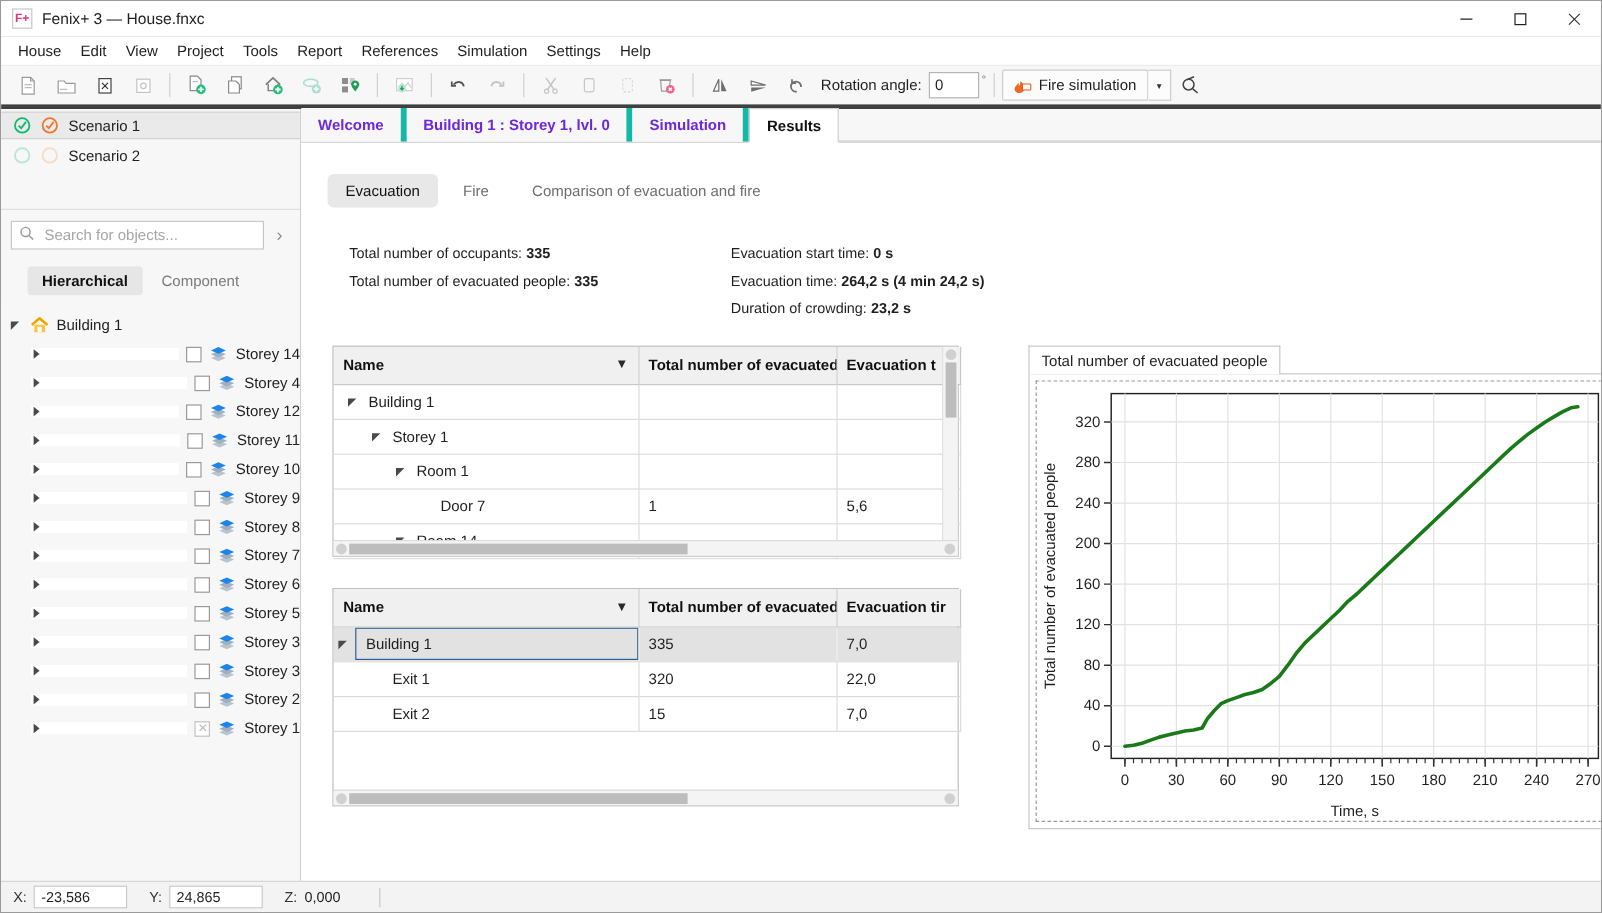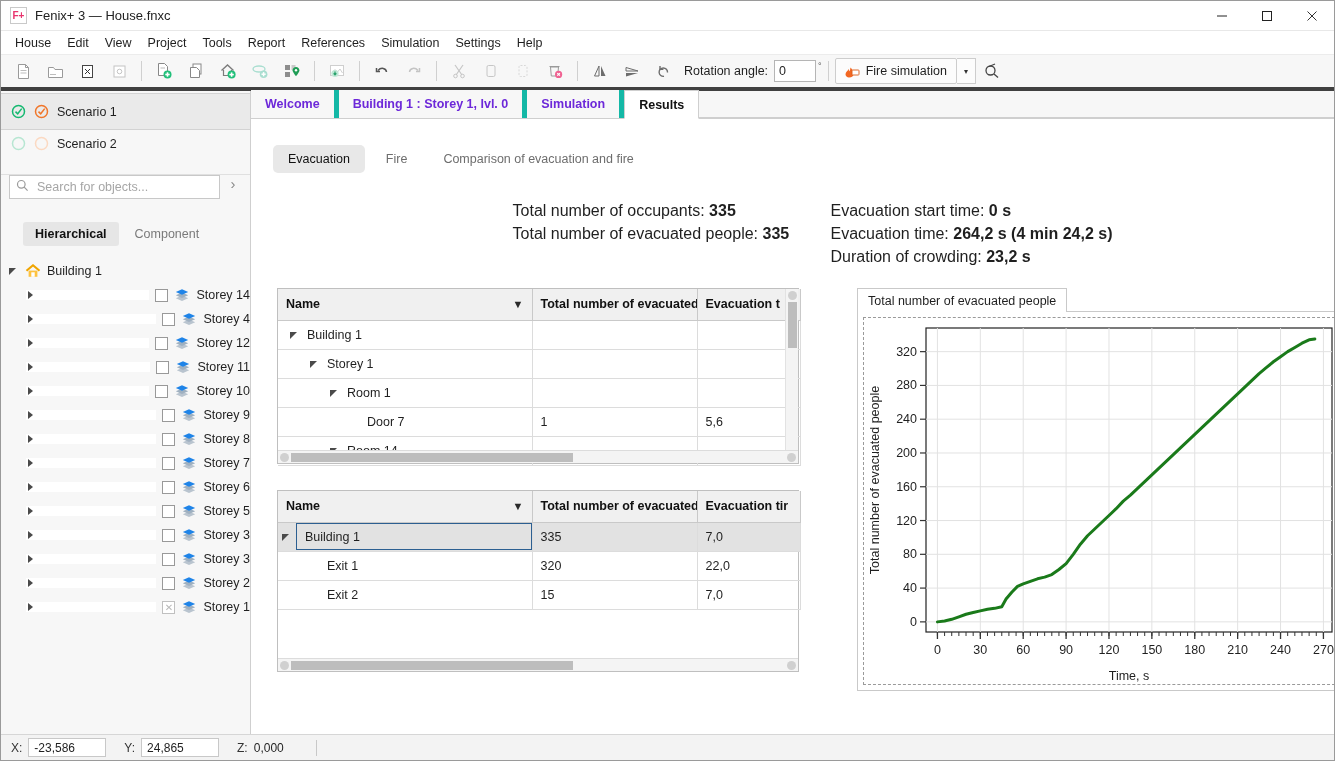--- a/index.html
+++ b/index.html
@@ -100,26 +100,26 @@
   .scenarios {
     height:84px; min-height:84px; padding-top:2px;
     background:#f7f7f7; border-bottom:1px solid #e0e0e0;
   }
   .scenario-row {
     display:flex; align-items:center; gap:8px;
     height:27px; padding-left:10px; font-size:12.5px;
   }
   .scenario-row.selected {
     background:#eaeaea; border:1px solid #d3d3d3; border-left:none; border-right:none;
-    height:37px;
+    height:23px;
   }
   .ring { width:15px; height:15px; border-radius:50%; position:relative; }
   .ring svg { position:absolute; left:0; top:0; }
 
-  .searchbar { height:42px; display:flex; padding:0 8px; gap:4px; }
+  .searchbar { height:42px; display:flex; align-items:center; padding:0 8px; gap:4px; }
   .search-wrap {
     flex:1; height:24px; border:1px solid #c8c8c8; background:#fff;
     display:flex; align-items:center; padding:0 6px; gap:6px;
   }
   .search-input {
     border:none; outline:none; flex:1; font-size:12.5px;
     font-family:"Liberation Sans", sans-serif; color:#1f1f1f; background:transparent;
   }
   .search-input::placeholder { color:#a6a6a6; }
   .search-go { width:18px; text-align:center; color:#8a8a8a; font-size:15px; }
@@ -172,21 +172,21 @@
     border-bottom:1px solid #ffffff; margin-bottom:-1px; height:29px;
   }
   .tabstrip-filler { flex:1; border-bottom:1px solid #cfcfcf; height:28px;}
 
   .content { flex:1; padding:0; position:relative; overflow:hidden; }
 
   .subtabs { display:flex; align-items:center; gap:6px; padding:26px 0 0 22px; }
   .subtab { padding:7px 15px; font-size:12.5px; color:#6d6d6d; border-radius:5px; }
   .subtab.active { background:#e8e8e8; color:#111; }
 
-  .summary { display:flex; padding:30px 0 0 0; font-size:16px;justify-content:center; }
+  .summary { display:flex; padding:30px 0 0 0; font-size:12px; }
   .sum-col-a { width:358px; padding-left:40px; }
   .sum-col-b { padding-left:0px; }
   .sum-line { margin-bottom:7px; color:#1f1f1f; line-height:16px;}
   .sum-line b { font-weight:bold; }
 
   .panels { display:flex; padding:16px 0 0 0; gap:0; }
   .tables-col { width:522px; margin-left:26px; }
   .chart-col { margin-left:58px; }
 
   

